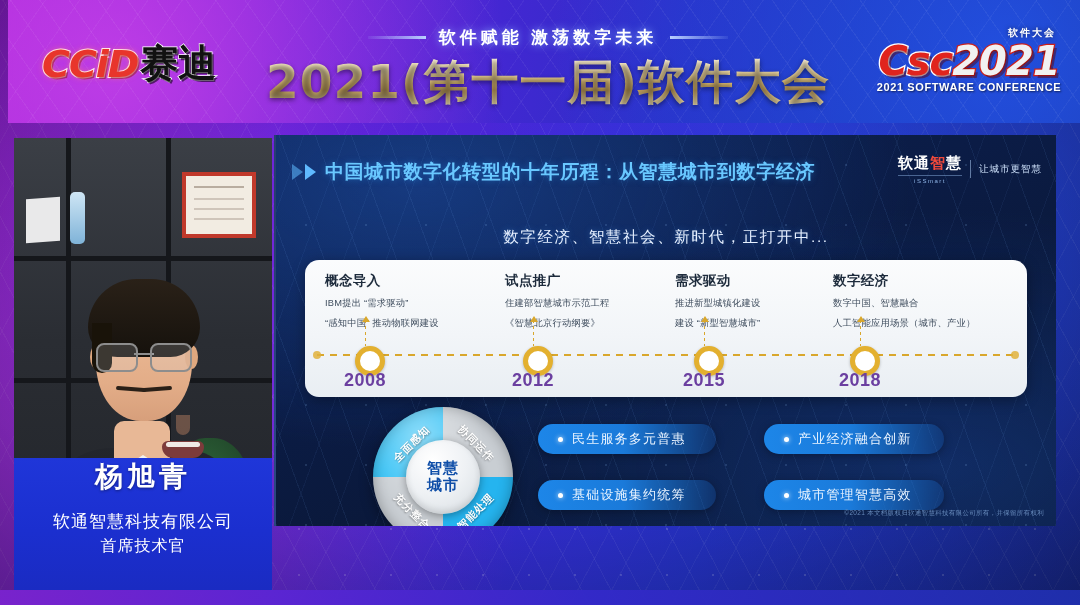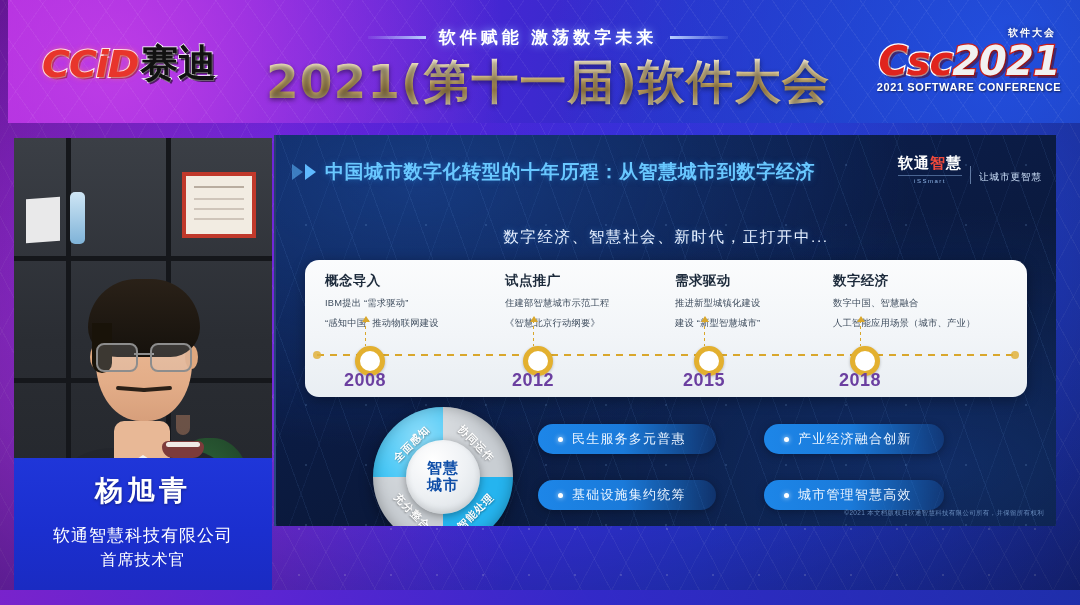--- a/index.html
+++ b/index.html
@@ -156,21 +156,21 @@
   .mouth:after{content:"";position:absolute;left:4px;top:1px;right:4px;height:5px;background:#f0eae6;border-radius:4px;}
   .nose{position:absolute;left:80px;top:120px;width:14px;height:20px;border-radius:0 0 8px 8px;background:rgba(190,130,100,.45);}
   .mic{position:absolute;left:146px;top:228px;width:40px;height:7px;background:#1a1a1a;border-radius:4px;transform:rotate(-18deg);}
 
   
   .nameplate{
     position:absolute;left:14px;top:458px;width:258px;height:132px;
     background:linear-gradient(180deg,#1f36d9 0%,#1b2fcf 55%,#1a2bc2 100%);
     text-align:center;color:#fff;
   }
-  .np-name{font-size:28px;font-weight:bold;letter-spacing:4px;padding-top:14px;text-shadow:0 1px 3px rgba(0,0,0,.4);}
+  .np-name{font-size:28px;font-weight:bold;letter-spacing:4px;text-shadow:0 1px 3px rgba(0,0,0,.4);}
   .np-org{font-size:17px;letter-spacing:1px;margin-top:14px;}
   .np-role{font-size:16px;letter-spacing:1px;margin-top:3px;}
 
   
   .slide{
     position:absolute;left:274px;top:135px;width:780px;height:391px;overflow:hidden;
     background:
       radial-gradient(ellipse at 18% 12%, rgba(30,80,170,.55) 0%, rgba(10,30,85,0) 55%),
       radial-gradient(ellipse at 85% 85%, rgba(25,70,160,.45) 0%, rgba(8,24,70,0) 55%),
       linear-gradient(160deg,#0d2150 0%,#0b1c46 38%,#0a1838 70%,#091631 100%);
@@ -192,21 +192,21 @@
   .s-title-row{position:absolute;left:16px;top:24px;display:flex;align-items:center;gap:9px;}
   .arrows{display:flex;gap:2px;}
   .arrows i{
     display:block;width:0;height:0;border-left:11px solid #5fb9ff;
     border-top:8px solid transparent;border-bottom:8px solid transparent;
   }
   .arrows i:nth-child(1){opacity:.55;}
   .s-title{color:#69c8ff;font-size:19px;font-weight:bold;letter-spacing:.6px;text-shadow:0 0 6px rgba(40,140,230,.5);}
 
   
-  .s-brand{position:absolute;right:14px;top:19px;display:flex;align-items:flex-end;gap:8px;}
+  .s-brand{position:absolute;right:14px;top:19px;display:flex;align-items:center;gap:8px;}
   .sb-left{text-align:center;}
   .sb-cn{color:#ffffff;font-size:15px;font-weight:bold;letter-spacing:1px;}
   .sb-cn .hl{color:#f04a3c;}
   .sb-en{color:#8fb5e6;font-size:6px;letter-spacing:1.5px;margin-top:2px;
          border-top:1px solid rgba(150,190,240,.45);padding-top:2px;}
   .sb-div{width:1px;height:18px;background:rgba(170,200,240,.55);}
   .sb-tag{color:#cfe2fb;font-size:9.5px;letter-spacing:1px;}
 
   
   .s-sub{position:absolute;left:0;top:92px;width:780px;text-align:center;

